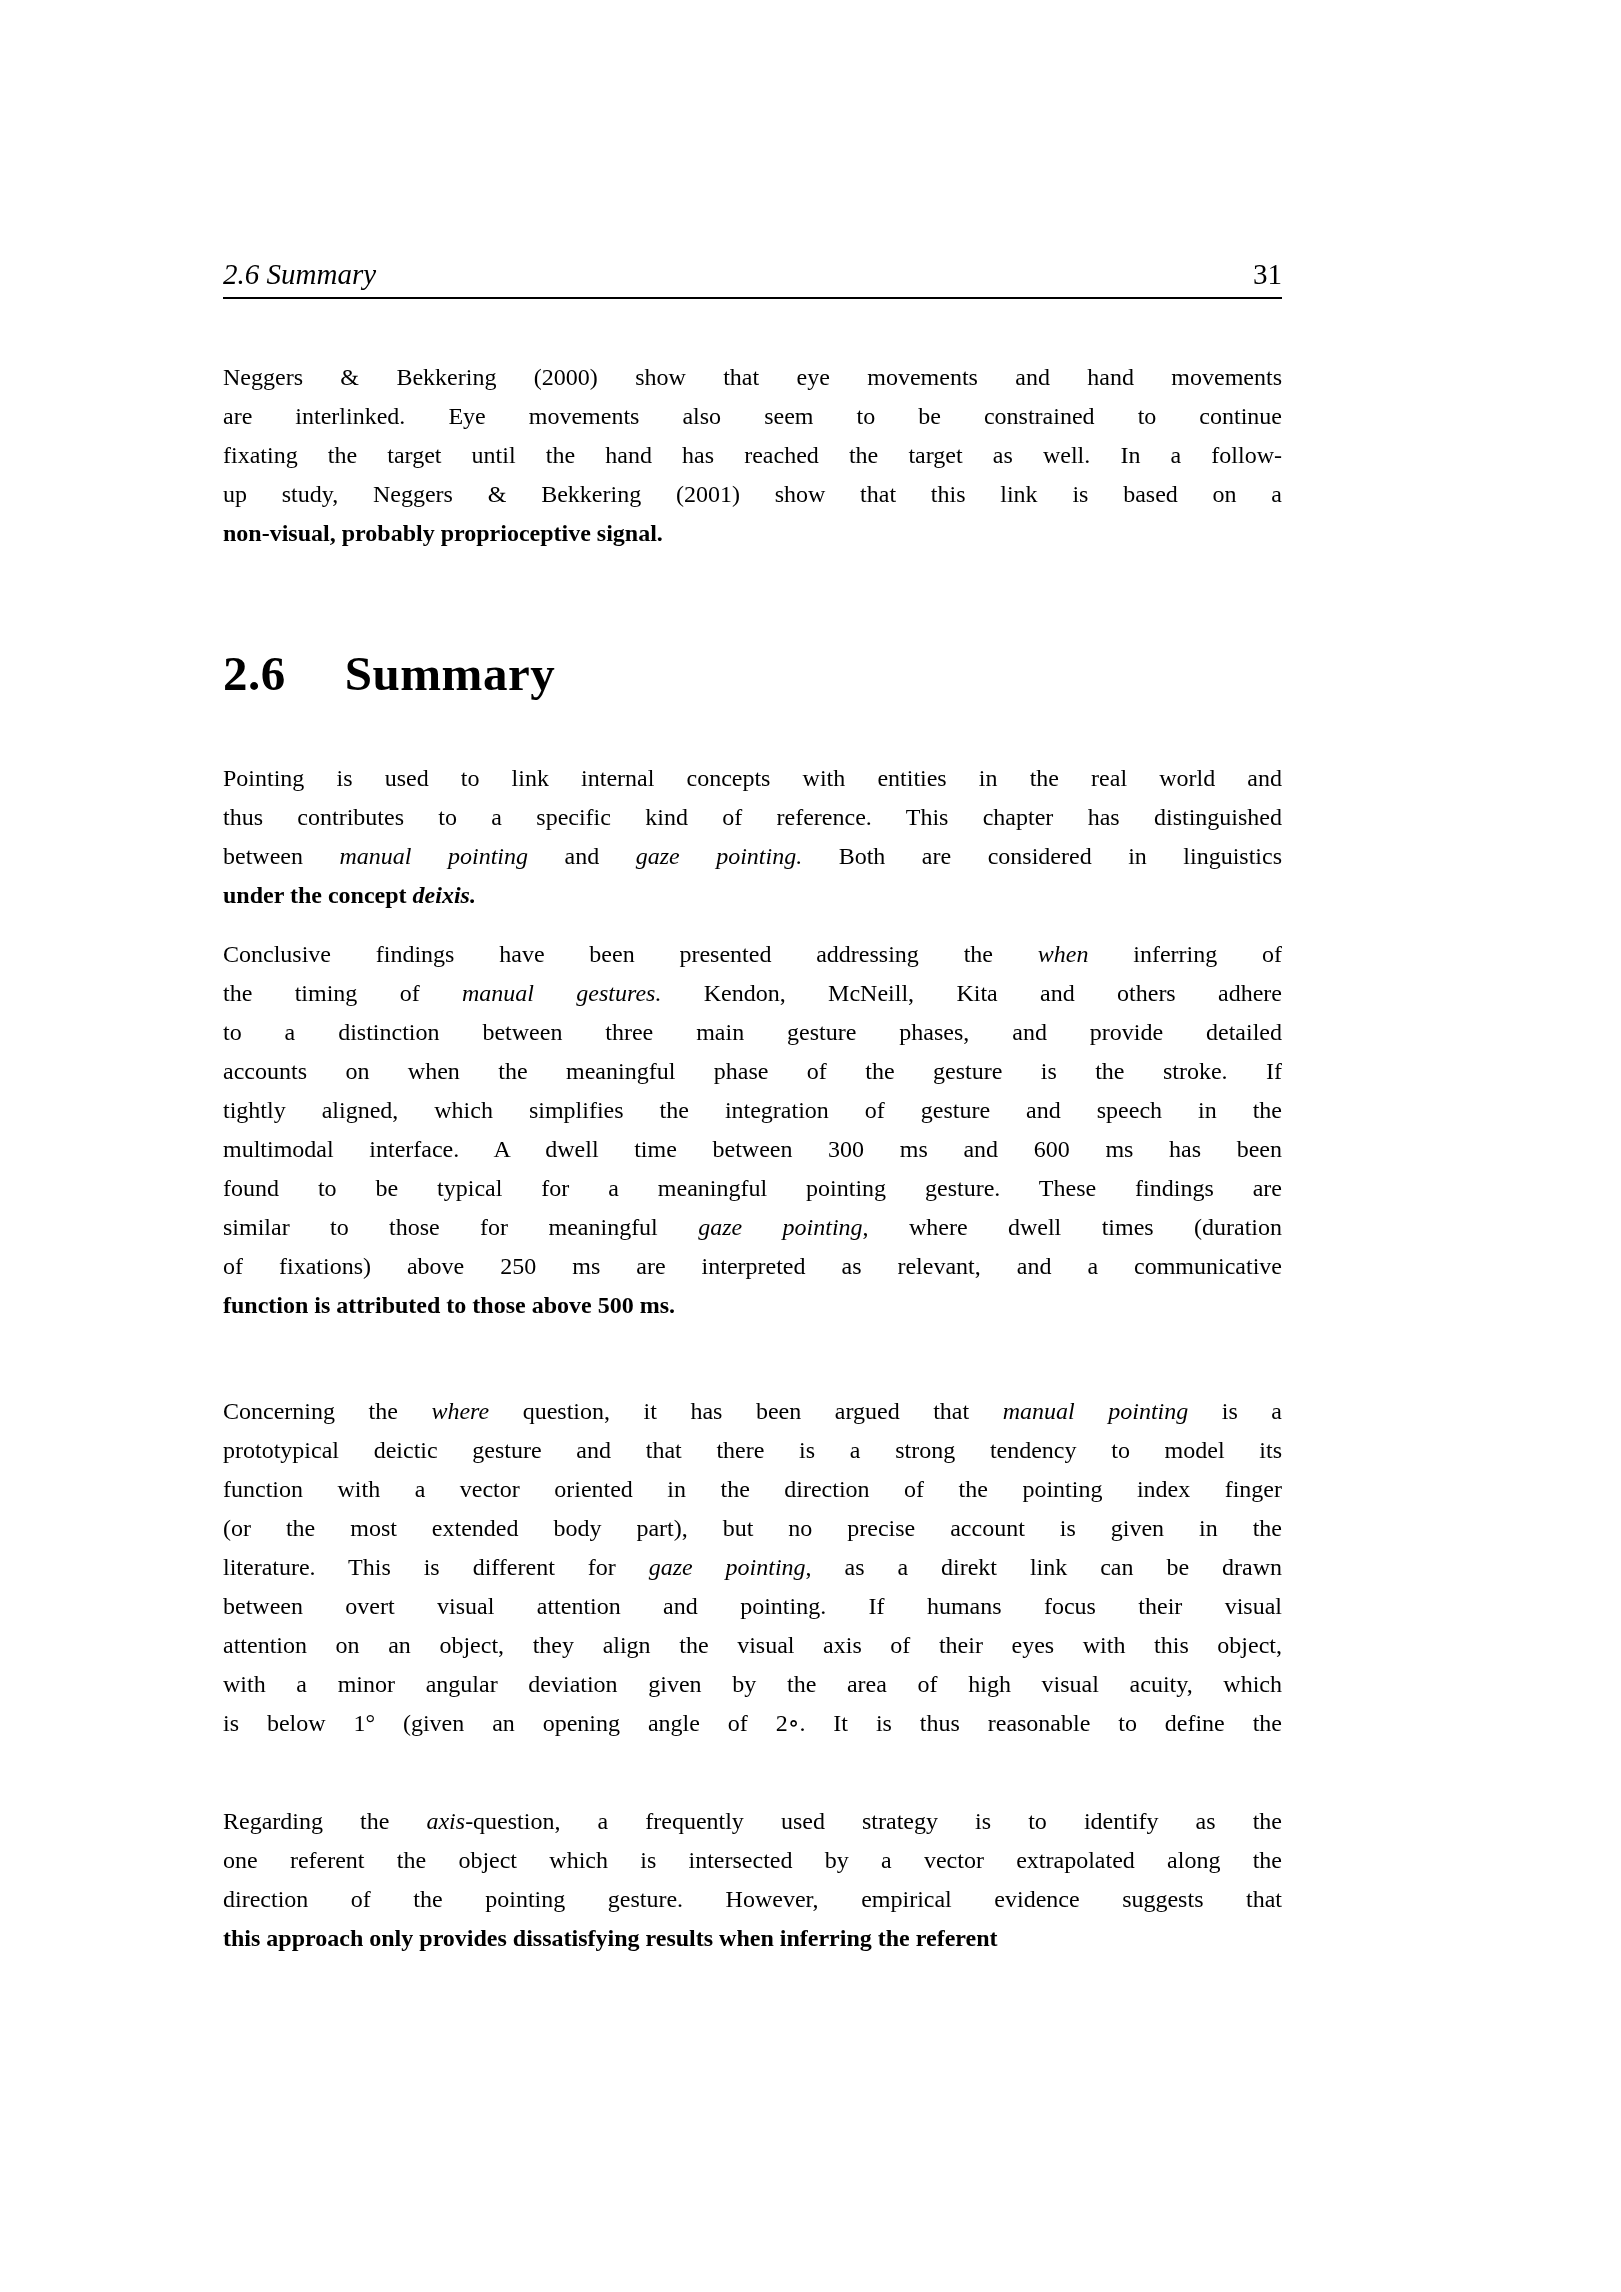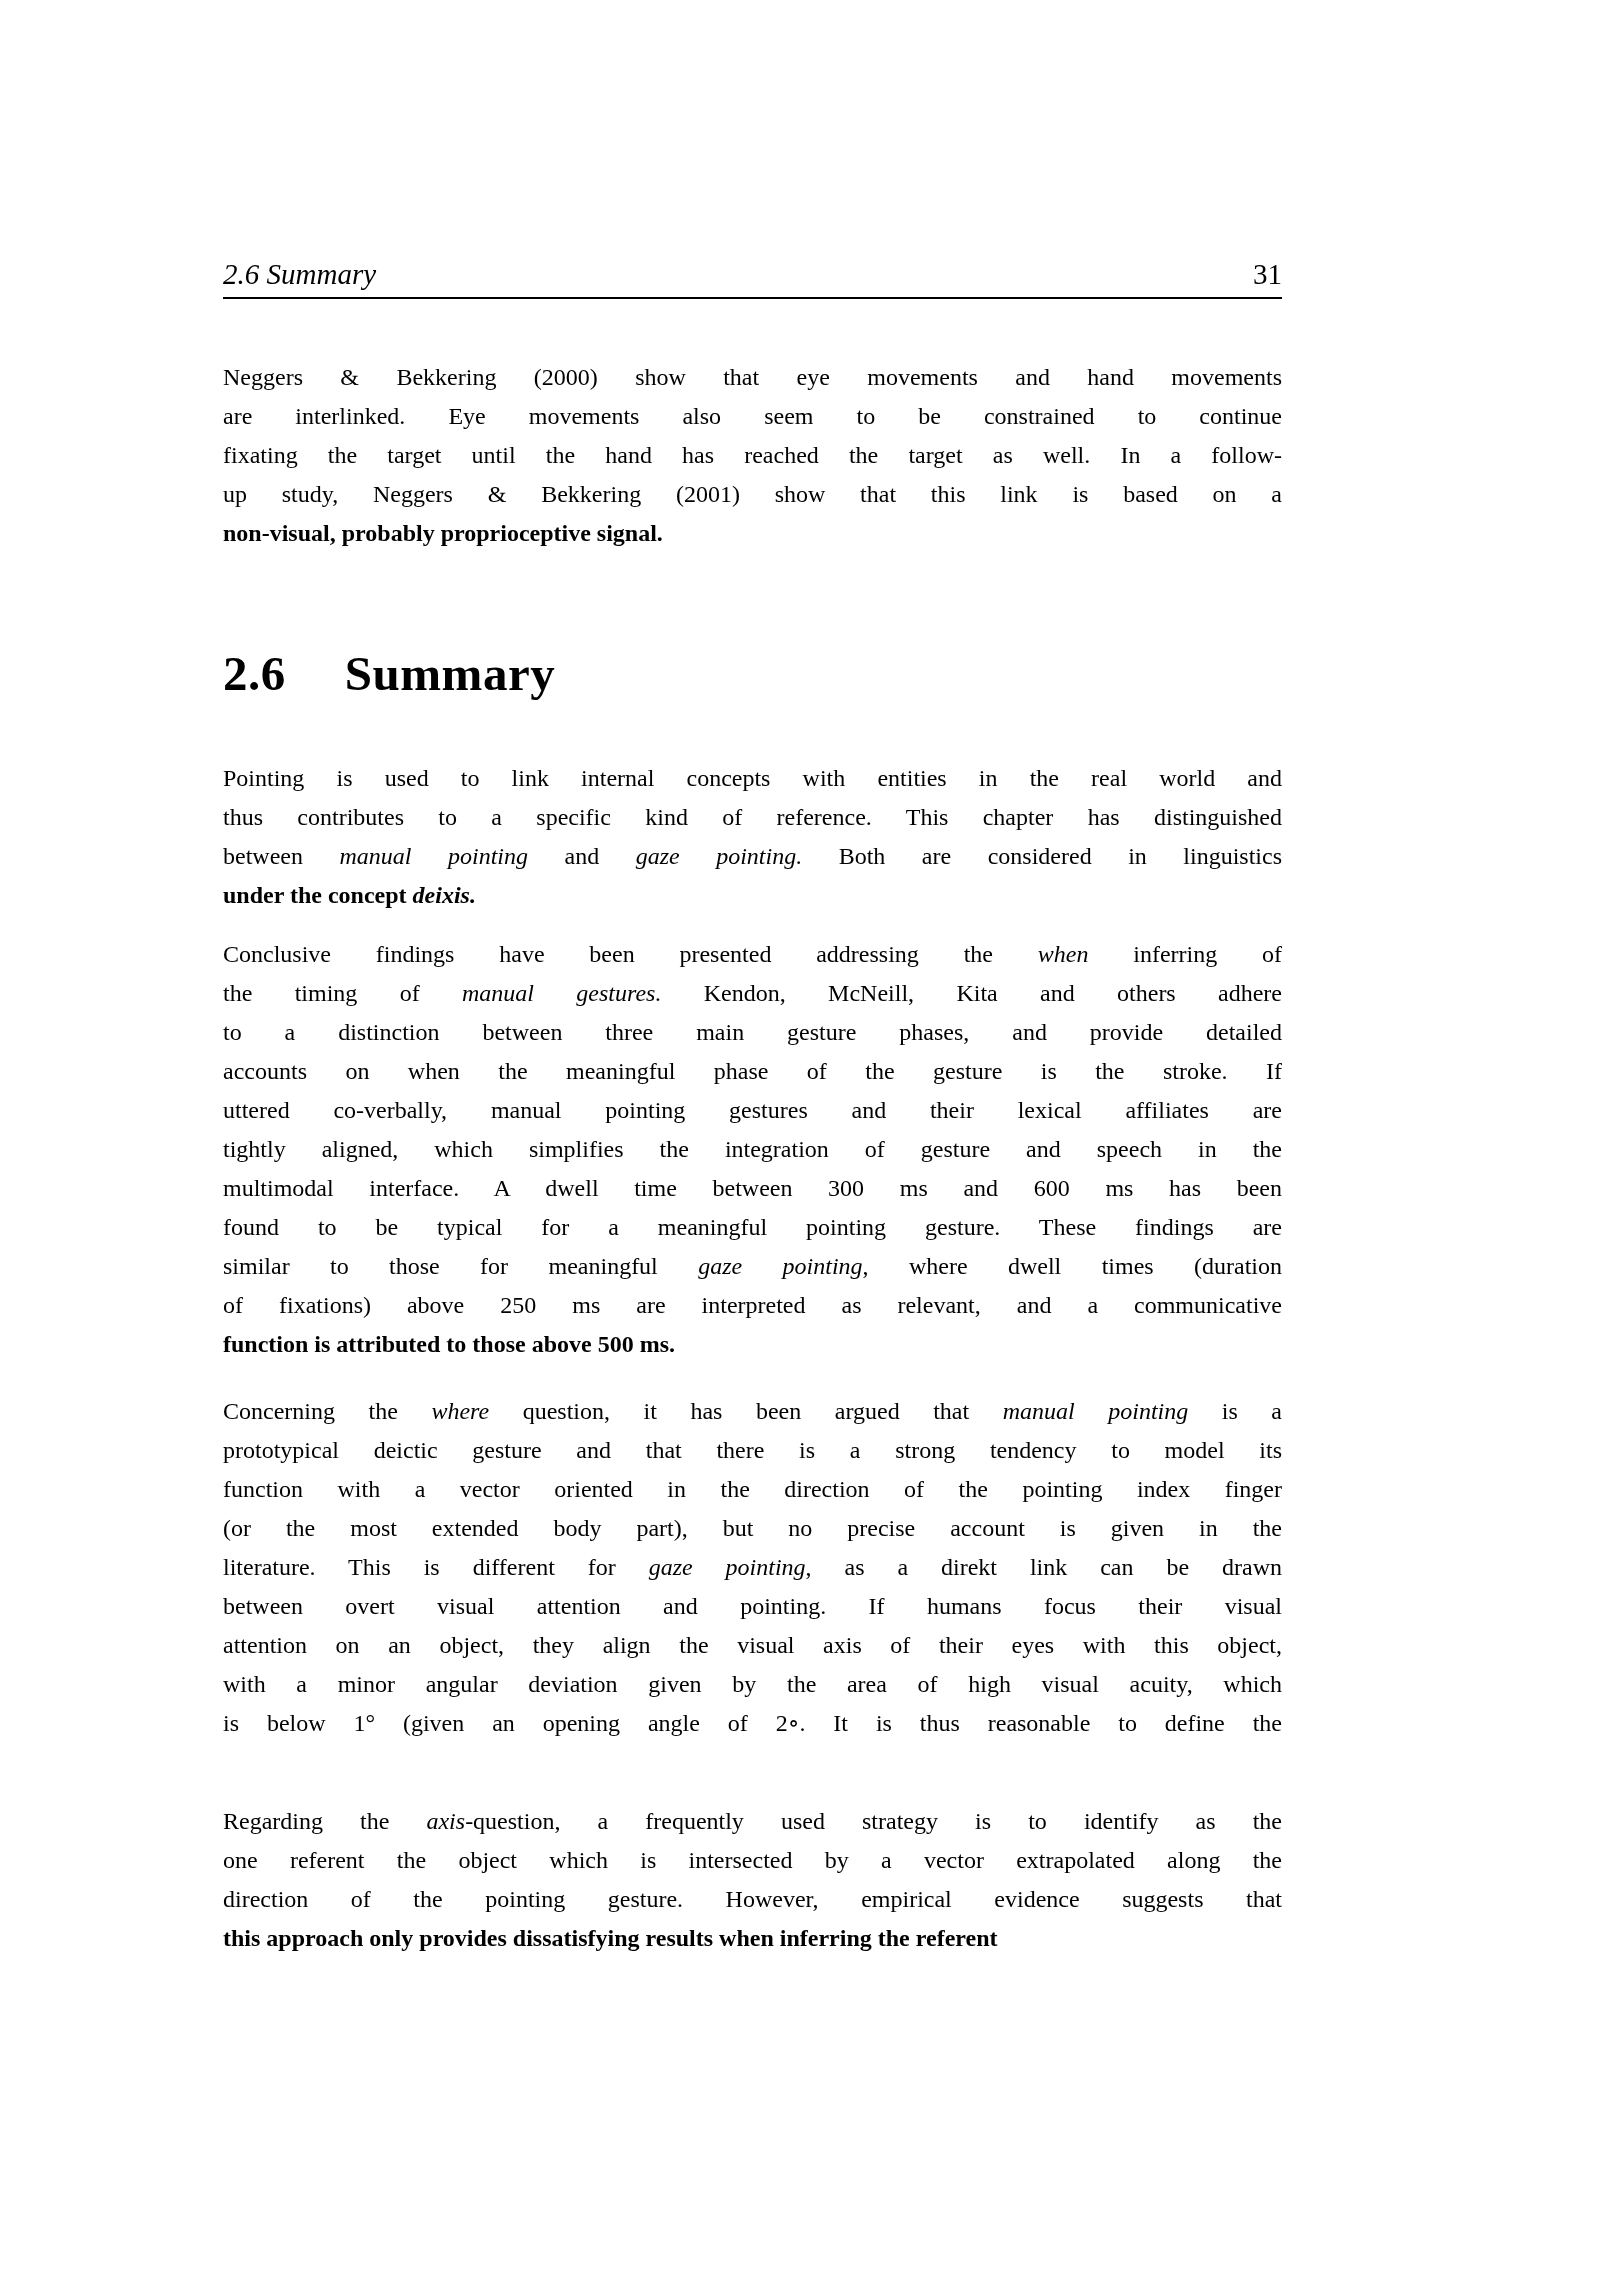--- a/index.html
+++ b/index.html
@@ -106,21 +106,20 @@
         <div class="line"><span>Pointing is used to link internal concepts with entities in the real world and</span></div>
         <div class="line"><span>thus contributes to a specific kind of reference. This chapter has distinguished</span></div>
         <div class="line"><span>between </span><span class="it">manual pointing</span><span> and </span><span class="it">gaze pointing.</span><span> Both are considered in linguistics</span></div>
         <div class="line line-last"><span>under the concept </span><span class="it">deixis.</span></div>
       </div>
       <div class="para" style="top: 935px;">
         <div class="line"><span>Conclusive findings have been presented addressing the </span><span class="it">when</span><span> inferring of</span></div>
         <div class="line"><span>the timing of </span><span class="it">manual gestures.</span><span> Kendon, McNeill, Kita and others adhere</span></div>
         <div class="line"><span>to a distinction between three main gesture phases, and provide detailed</span></div>
         <div class="line"><span>accounts on when the meaningful phase of the gesture is the stroke.  If</span></div>
-        <div class="line"><span>uttered co-verbally, manual pointing gestures and their lexical affiliates are</span></div>
         <div class="line"><span>tightly aligned, which simplifies the integration of gesture and speech in the</span></div>
         <div class="line"><span>multimodal interface. A dwell time between 300 ms and 600 ms has been</span></div>
         <div class="line"><span>found to be typical for a meaningful pointing gesture. These findings are</span></div>
         <div class="line"><span>similar to those for meaningful </span><span class="it">gaze pointing</span><span>, where dwell times (duration</span></div>
         <div class="line"><span>of fixations) above 250 ms are interpreted as relevant, and a communicative</span></div>
         <div class="line line-last"><span>function is attributed to those above 500 ms.</span></div>
       </div>
       <div class="para" style="top: 1392px;">
         <div class="line"><span>Concerning the </span><span class="it">where</span><span> question, it has been argued that </span><span class="it">manual pointing</span><span> is a</span></div>
         <div class="line"><span>prototypical deictic gesture and that there is a strong tendency to model its</span></div>

